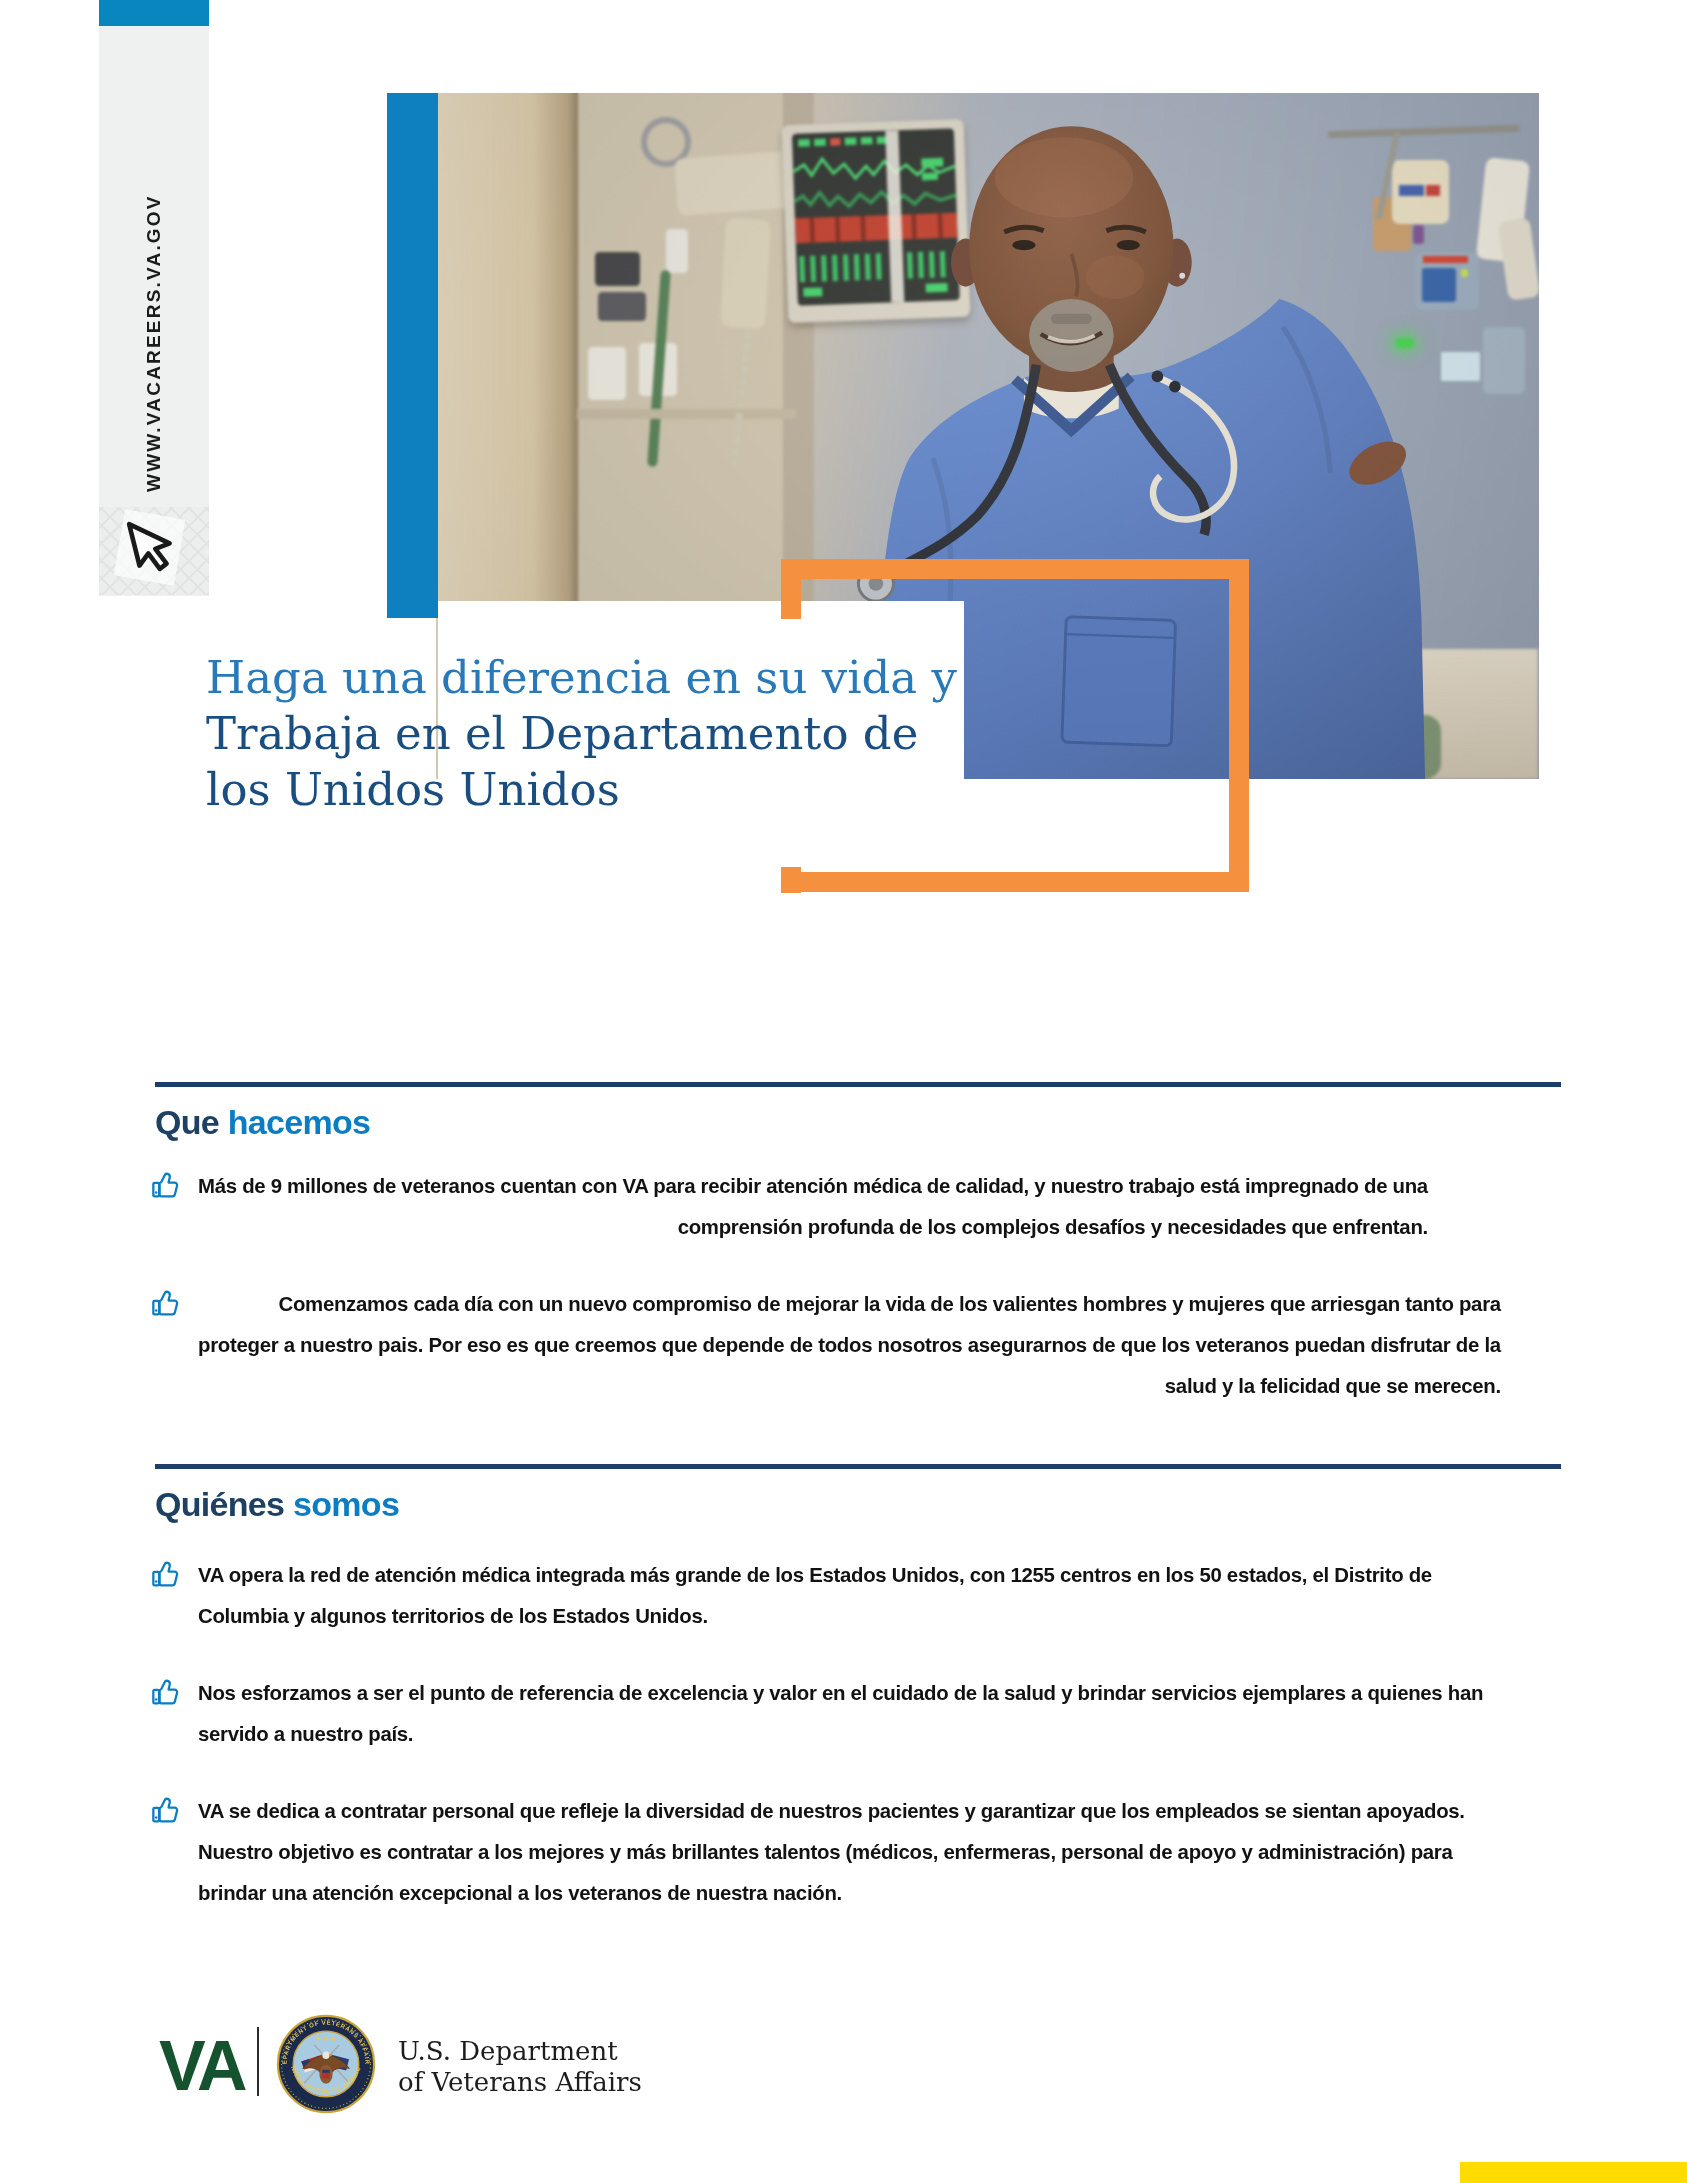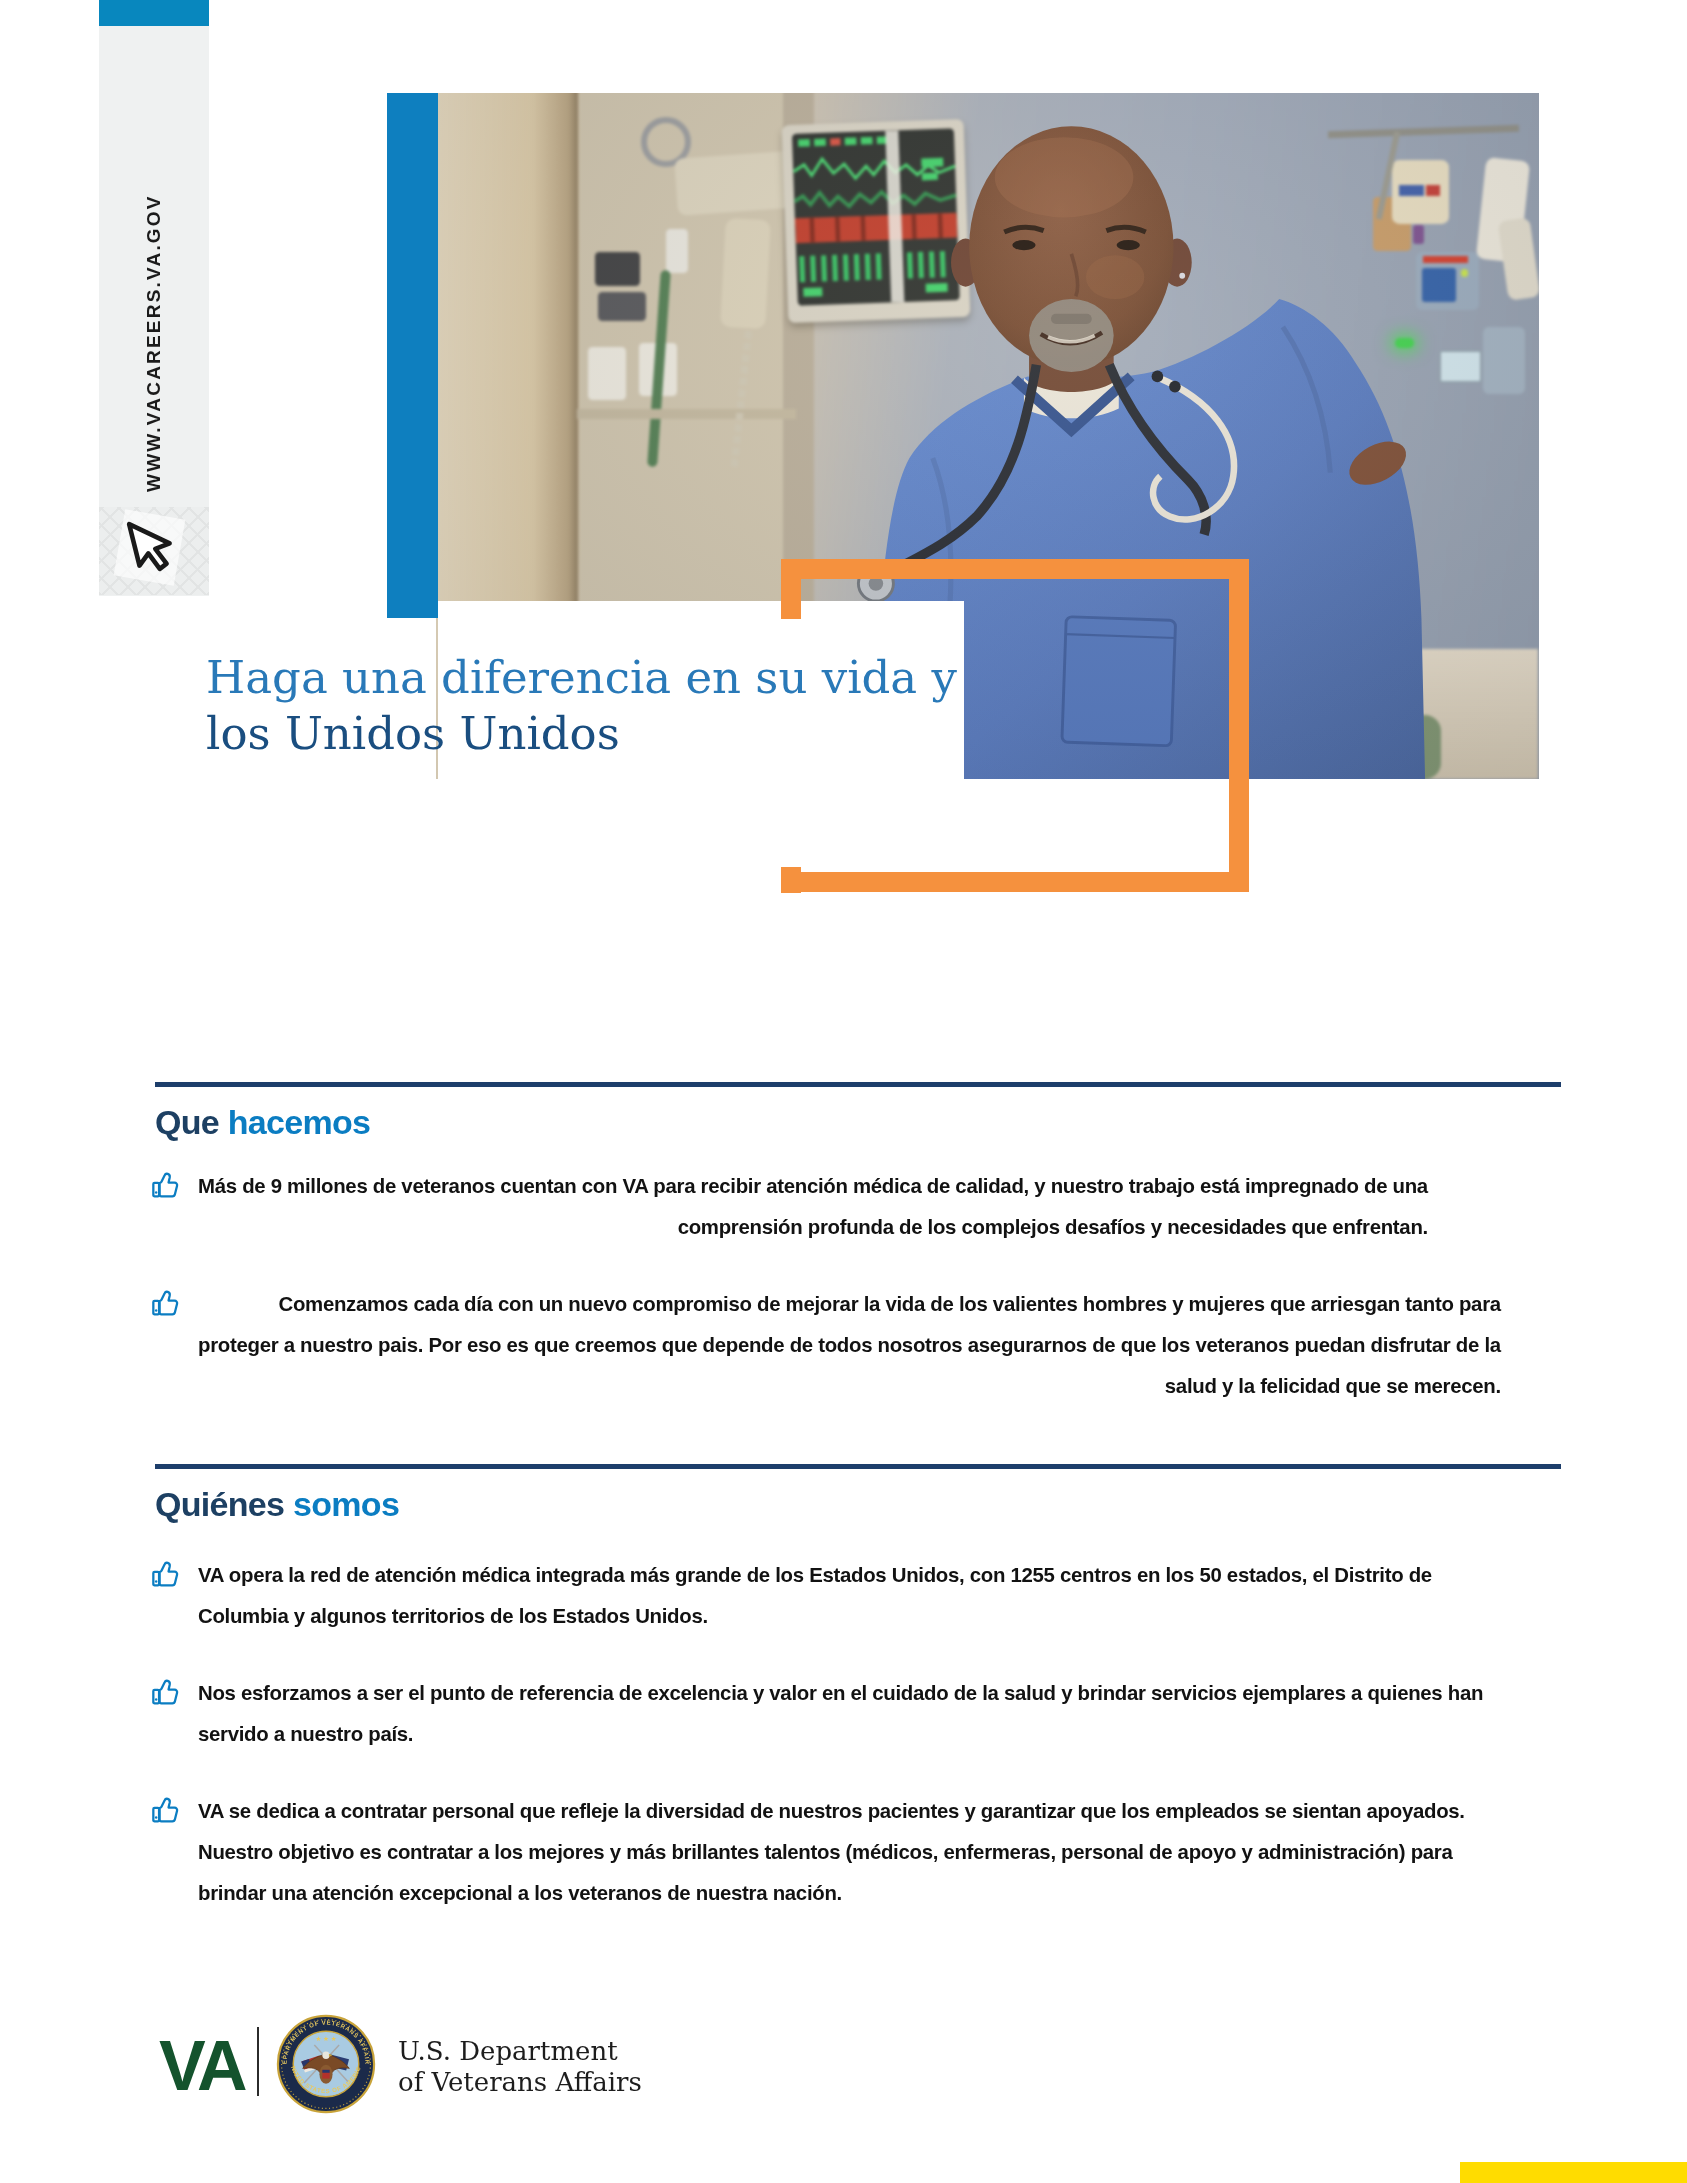--- a/index.html
+++ b/index.html
@@ -253,20 +253,21 @@
 <div class="abs blue-bar"></div>
 <div class="abs frame frame-top"></div>
 <div class="abs frame frame-right"></div>
 <div class="abs frame frame-bottom"></div>
 <div class="abs white-box"></div>
 <div class="abs frame frame-stub-tl"></div>
 <div class="abs frame frame-stub-bl"></div>
 
 <div class="abs headline" id="headline">
     <div class="hl-line light">Haga una diferencia en su vida y</div>
+    <div class="hl-line">Trabaja en el Departamento de</div>
     <div class="hl-line">los Unidos Unidos</div>
   </div>
 
 <div class="abs rule rule1"></div>
 <div class="abs sec-title sec1-title"><span class="dark">Que</span><span> </span><span class="light">hacemos</span></div>
 <div class="abs bullets bullets1">
     <div class="bullet-row">
   <span class="bullet-icon">
     <svg width="32" height="32" viewBox="0 0 24 24" fill="none" stroke="#0B7DC2" stroke-width="1.7" stroke-linejoin="round" stroke-linecap="round">
       <path d="M7.2 10.6 L7.2 19.2 C7.2 19.9 7.8 20.5 8.5 20.5 L16.8 20.5 C17.7 20.5 18.5 19.9 18.7 19 L20.3 12.6 C20.6 11.4 19.7 10.2 18.4 10.2 L13.9 10.2 L14.8 6.3 C15 5.2 14.4 4.1 13.3 3.7 C12.4 3.4 11.4 3.8 11 4.7 L8.6 9.6 C8.3 10.2 7.2 10.6 7.2 10.6 Z"></path>

